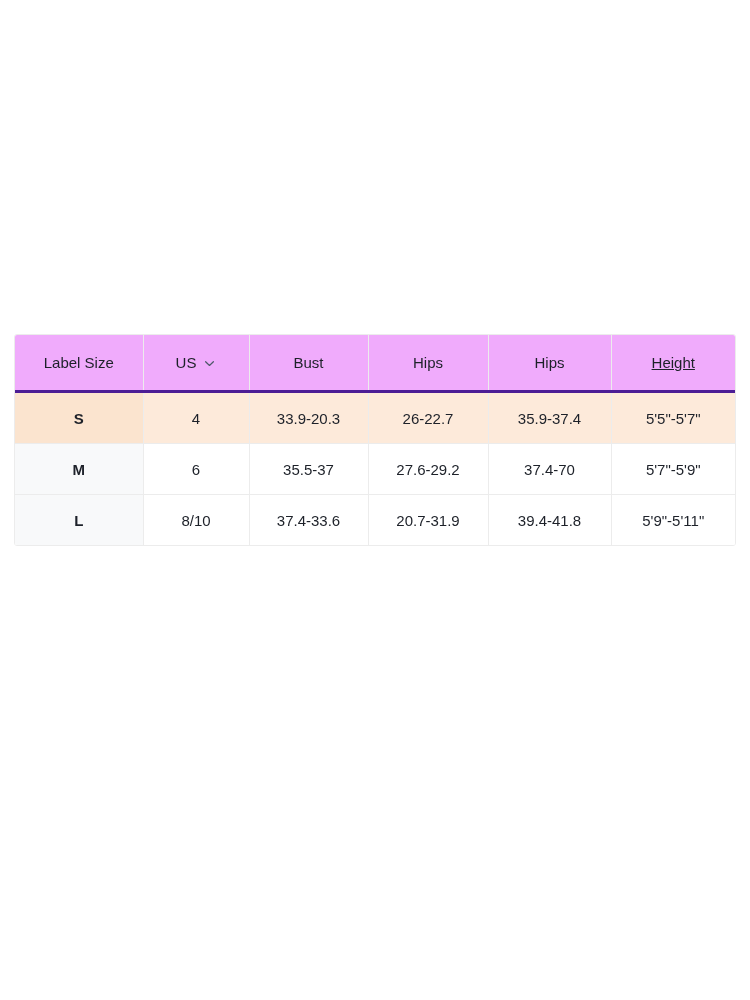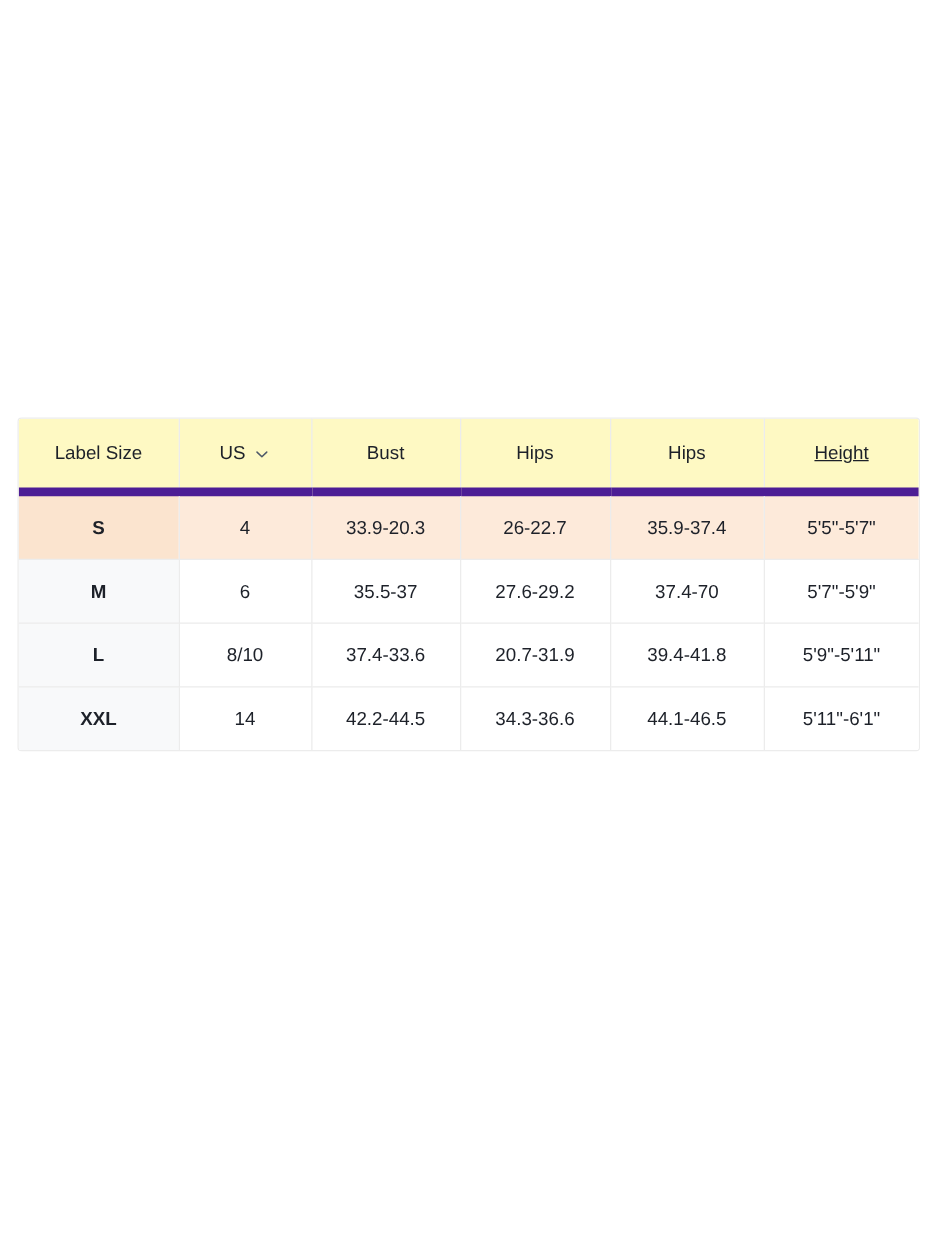--- a/index.html
+++ b/index.html
@@ -40,28 +40,28 @@
   table.size-table col.c-label  { width: 128px; }
   table.size-table col.c-us     { width: 106px; }
   table.size-table col.c-bust   { width: 119px; }
   table.size-table col.c-waist  { width: 120px; }
   table.size-table col.c-hips   { width: 123px; }
   table.size-table col.c-height { width: 124px; }
 
   
   table.size-table thead th {
     height: 55px;
-    background: #fef9c3;
+    background: #f0abfc;
     color: #1d2129;
     font-size: 15px;
     font-weight: 400;
     text-align: center;
     vertical-align: middle;
     border-right: 1px solid #ececec;
-    border-bottom: 7px solid #4c1d95;
+    border-bottom: 3px solid #4c1d95;
     padding: 0 4px;
     white-space: nowrap;
   }
   table.size-table thead th:last-child { border-right: none; text-decoration: underline; }
 
   .th-inner {
     display: flex;
     align-items: center;
     justify-content: center;
     gap: 7px;
@@ -179,23 +179,15 @@
           <td>5'7"-5'9"</td>
         </tr>
         <tr>
           <td class="label-cell">L</td>
           <td>8/10</td>
           <td>37.4-33.6</td>
           <td>20.7-31.9</td>
           <td>39.4-41.8</td>
           <td>5'9"-5'11"</td>
         </tr>
-        <tr>
-          <td class="label-cell">XXL</td>
-          <td>14</td>
-          <td>42.2-44.5</td>
-          <td>34.3-36.6</td>
-          <td>44.1-46.5</td>
-          <td>5'11"-6'1"</td>
-        </tr>
       </tbody>
   </table>
 </div>
 
 </body></html>

